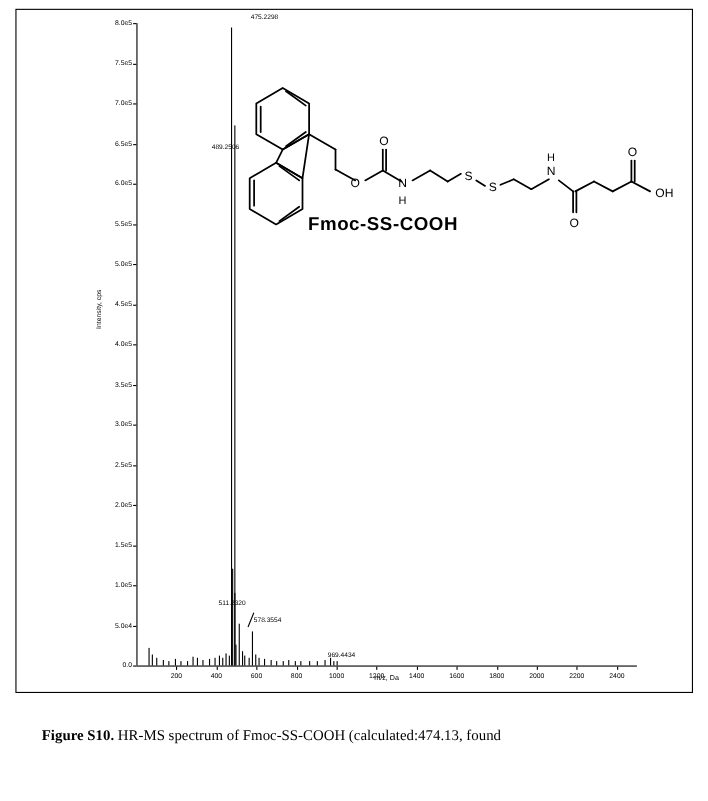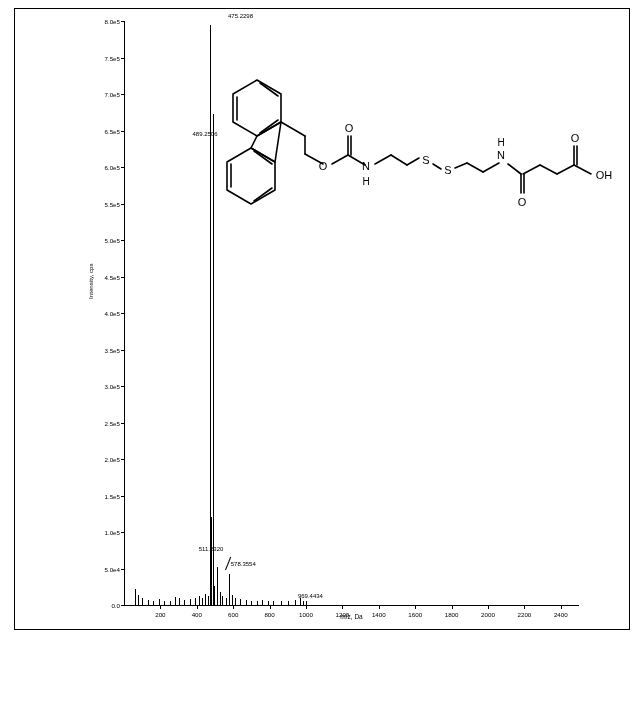--- a/index.html
+++ b/index.html
@@ -362,16 +362,20 @@
         <line x1="39" y1="92" x2="56" y2="83"></line>
         <line x1="56" y1="83" x2="56" y2="64"></line>
         <line x1="59" y1="83" x2="59" y2="64"></line>
         <line x1="56" y1="83" x2="73" y2="92"></line>
       </g>
       <text x="57" y="60" font-family="Liberation Sans, sans-serif" font-size="11" text-anchor="middle">O</text>
       <text x="86" y="97" font-family="Liberation Sans, sans-serif" font-size="11" text-anchor="middle">OH</text>
     </svg>
   </div>
 
+  <div id="structure-title">Fmoc-SS-COOH</div>
 </div>
 
 <div id="caption">
+  <div>
+    <b>Figure S10.</b><span> HR-MS spectrum of Fmoc-SS-COOH (calculated:474.13, found</span>
+  </div>
 </div>
 
 </body></html>

